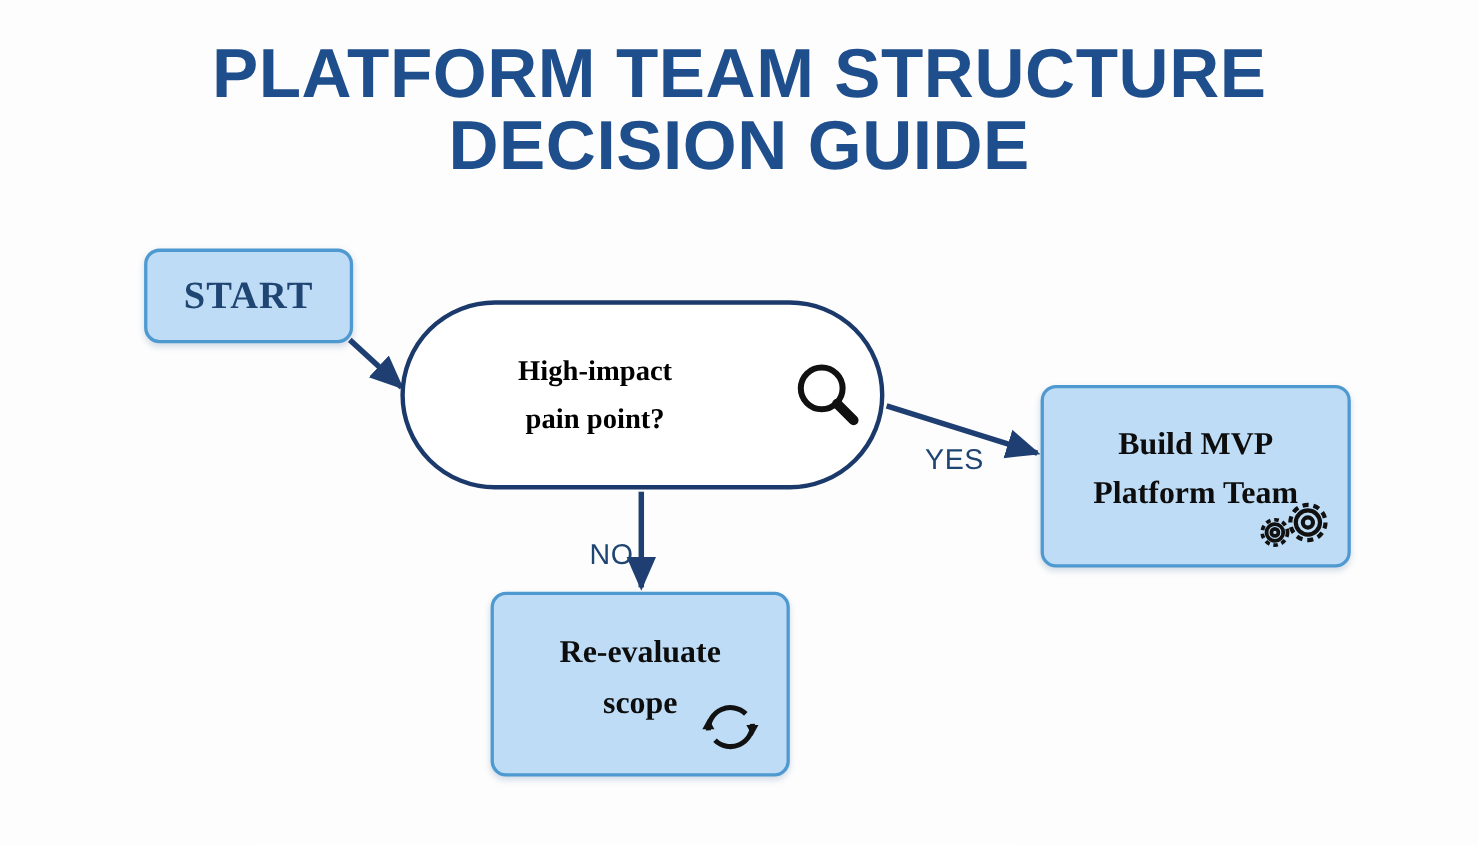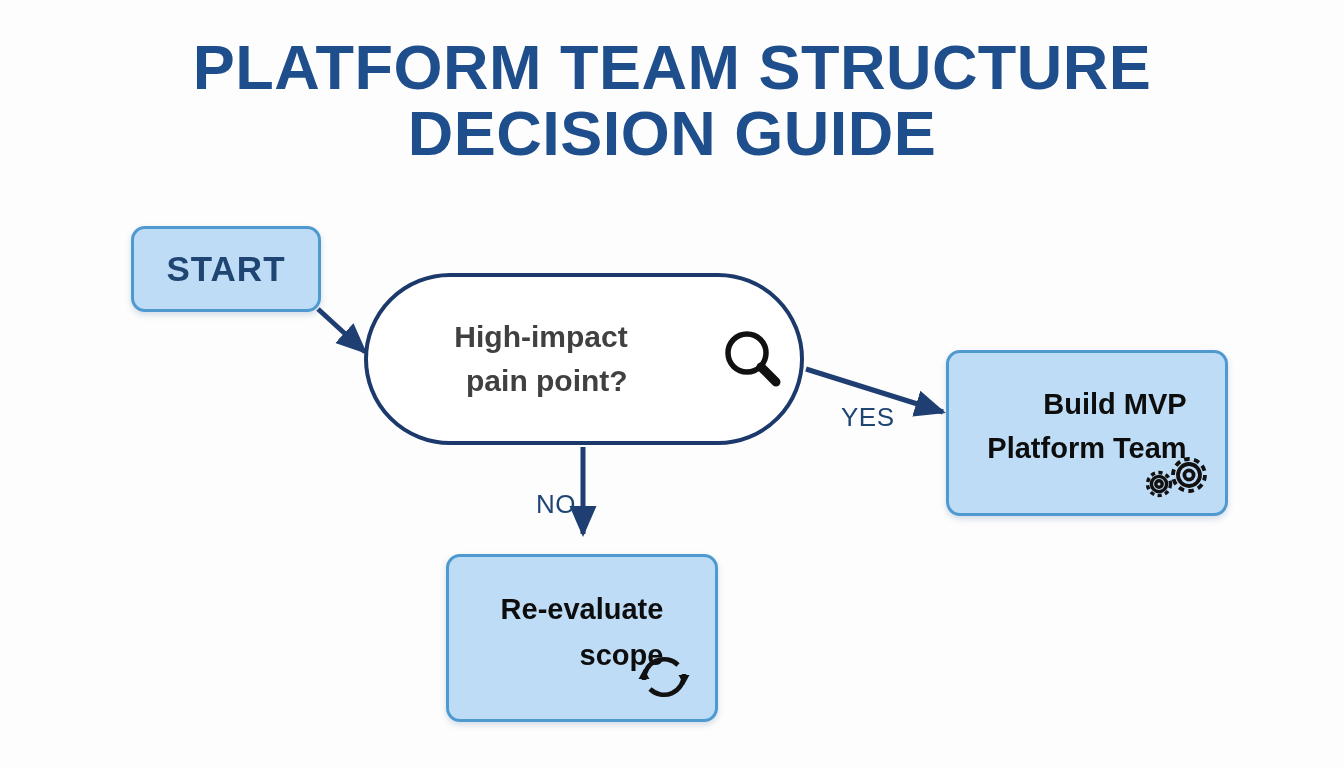--- a/index.html
+++ b/index.html
@@ -45,21 +45,22 @@
     pointer-events: none;
   }
 
   
   .node {
     position: absolute;
     box-sizing: border-box;
     display: flex;
     align-items: center;
     justify-content: center;
-    text-align: right;
+    text-align: center;
+    font-family: Liberation Serif, serif;
   }
 
   .box {
     background: #bedcf5;
     border: 3px solid #4e9ad0;
     border-radius: 14px;
     box-shadow: 0 3px 6px rgba(60,100,150,0.22);
   }
 
   .pill {
@@ -82,22 +83,22 @@
     letter-spacing: 1px;
   }
 
   #node-decision {
     left: 364px;
     top: 273px;
     width: 440px;
     height: 172px;
   }
   #node-decision .node-label {
-    color: #404040;
-    font-size: 30px;
+    color: #000000;
+    font-size: 26px;
     font-weight: bold;
     line-height: 44px;
     white-space: pre-line;
     padding-right: 86px;
   }
 
   #node-mvp {
     left: 946px;
     top: 350px;
     width: 282px;
@@ -107,21 +108,21 @@
     color: #0d0d0d;
     font-size: 29px;
     font-weight: bold;
     line-height: 44px;
     white-space: pre-line;
     margin-top: -14px;
   }
 
   #node-reeval {
     left: 446px;
-    top: 554px;
+    top: 538px;
     width: 272px;
     height: 168px;
   }
   #node-reeval .node-label {
     color: #0d0d0d;
     font-size: 29px;
     font-weight: bold;
     line-height: 46px;
     white-space: pre-line;
     margin-top: -12px;

